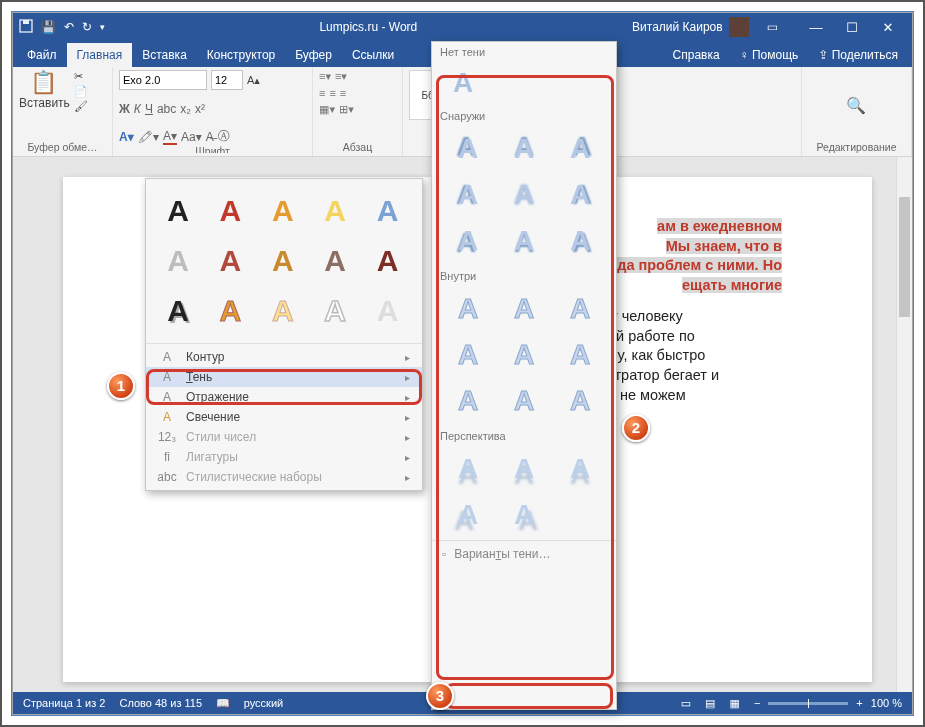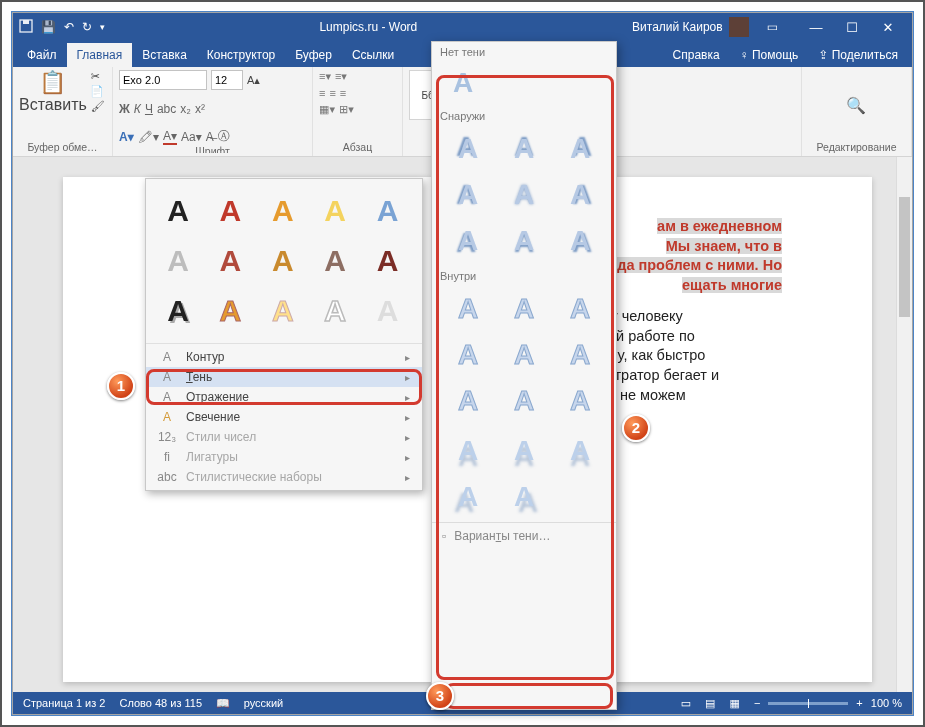--- a/index.html
+++ b/index.html
@@ -99,21 +99,21 @@
     <div class="tab">Справка</div>
     <div class="tab">♀ <span>Помощь</span></div>
     <div class="tab">⇪ <span>Поделиться</span></div>
   </div>
 
   <div class="ribbon">
     <div class="ribbon-group" style="width:100px">
       <div class="rg-body">
         <div style="text-align:center">
           <div style="font-size:22px">📋</div>
-          <div style="font-size:16px">Вставить</div>
+          <div style="font-size:12px">Вставить</div>
         </div>
         <div class="small-col">
           <span>✂</span>
           <span>📄</span>
           <span>🖌</span>
         </div>
       </div>
       <div class="ribbon-label">Буфер обме…</div>
     </div>
     <div class="ribbon-group" style="width:200px">
@@ -252,20 +252,21 @@
       <div class="sm-A" style="color:#c7d6ec;-webkit-text-stroke:1px #8aa8ce">A</div>
       <div class="sm-A" style="color:#c7d6ec;-webkit-text-stroke:1px #8aa8ce">A</div>
       <div class="sm-A" style="color:#c7d6ec;-webkit-text-stroke:1px #8aa8ce">A</div>
       <div class="sm-A" style="color:#c7d6ec;-webkit-text-stroke:1px #8aa8ce">A</div>
       <div class="sm-A" style="color:#c7d6ec;-webkit-text-stroke:1px #8aa8ce">A</div>
       <div class="sm-A" style="color:#c7d6ec;-webkit-text-stroke:1px #8aa8ce">A</div>
       <div class="sm-A" style="color:#c7d6ec;-webkit-text-stroke:1px #8aa8ce">A</div>
       <div class="sm-A" style="color:#c7d6ec;-webkit-text-stroke:1px #8aa8ce">A</div>
       <div class="sm-A" style="color:#c7d6ec;-webkit-text-stroke:1px #8aa8ce">A</div>
     </div>
+    <div class="sm-head">Перспектива</div>
     <div class="sm-grid">
       <div class="sm-A" style="color:#bcd0ea;text-shadow:0 6px 3px rgba(120,150,190,.5)">A</div>
       <div class="sm-A" style="color:#bcd0ea;text-shadow:0 6px 3px rgba(120,150,190,.5)">A</div>
       <div class="sm-A" style="color:#bcd0ea;text-shadow:0 6px 3px rgba(120,150,190,.5)">A</div>
       <div class="sm-A" style="color:#bcd0ea;text-shadow:-4px 6px 3px rgba(120,150,190,.5)">A</div>
       <div class="sm-A" style="color:#bcd0ea;text-shadow:4px 6px 3px rgba(120,150,190,.5)">A</div>
       <div></div>
     </div>
     <div class="sm-foot">
       <span>▫</span>

